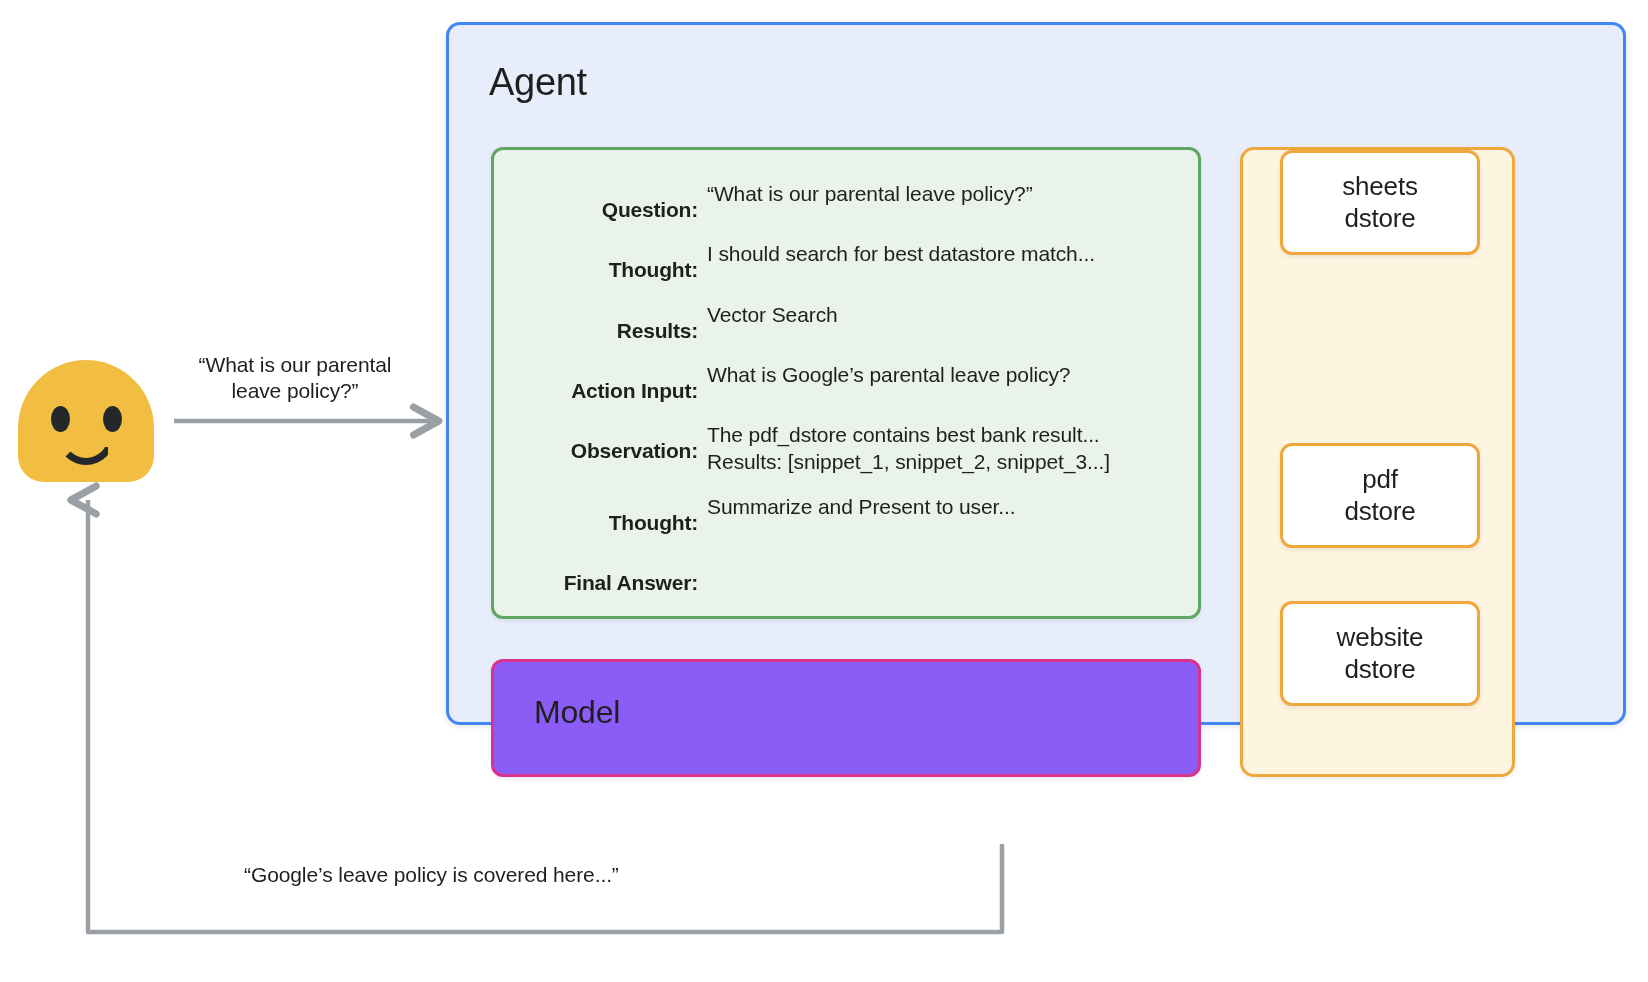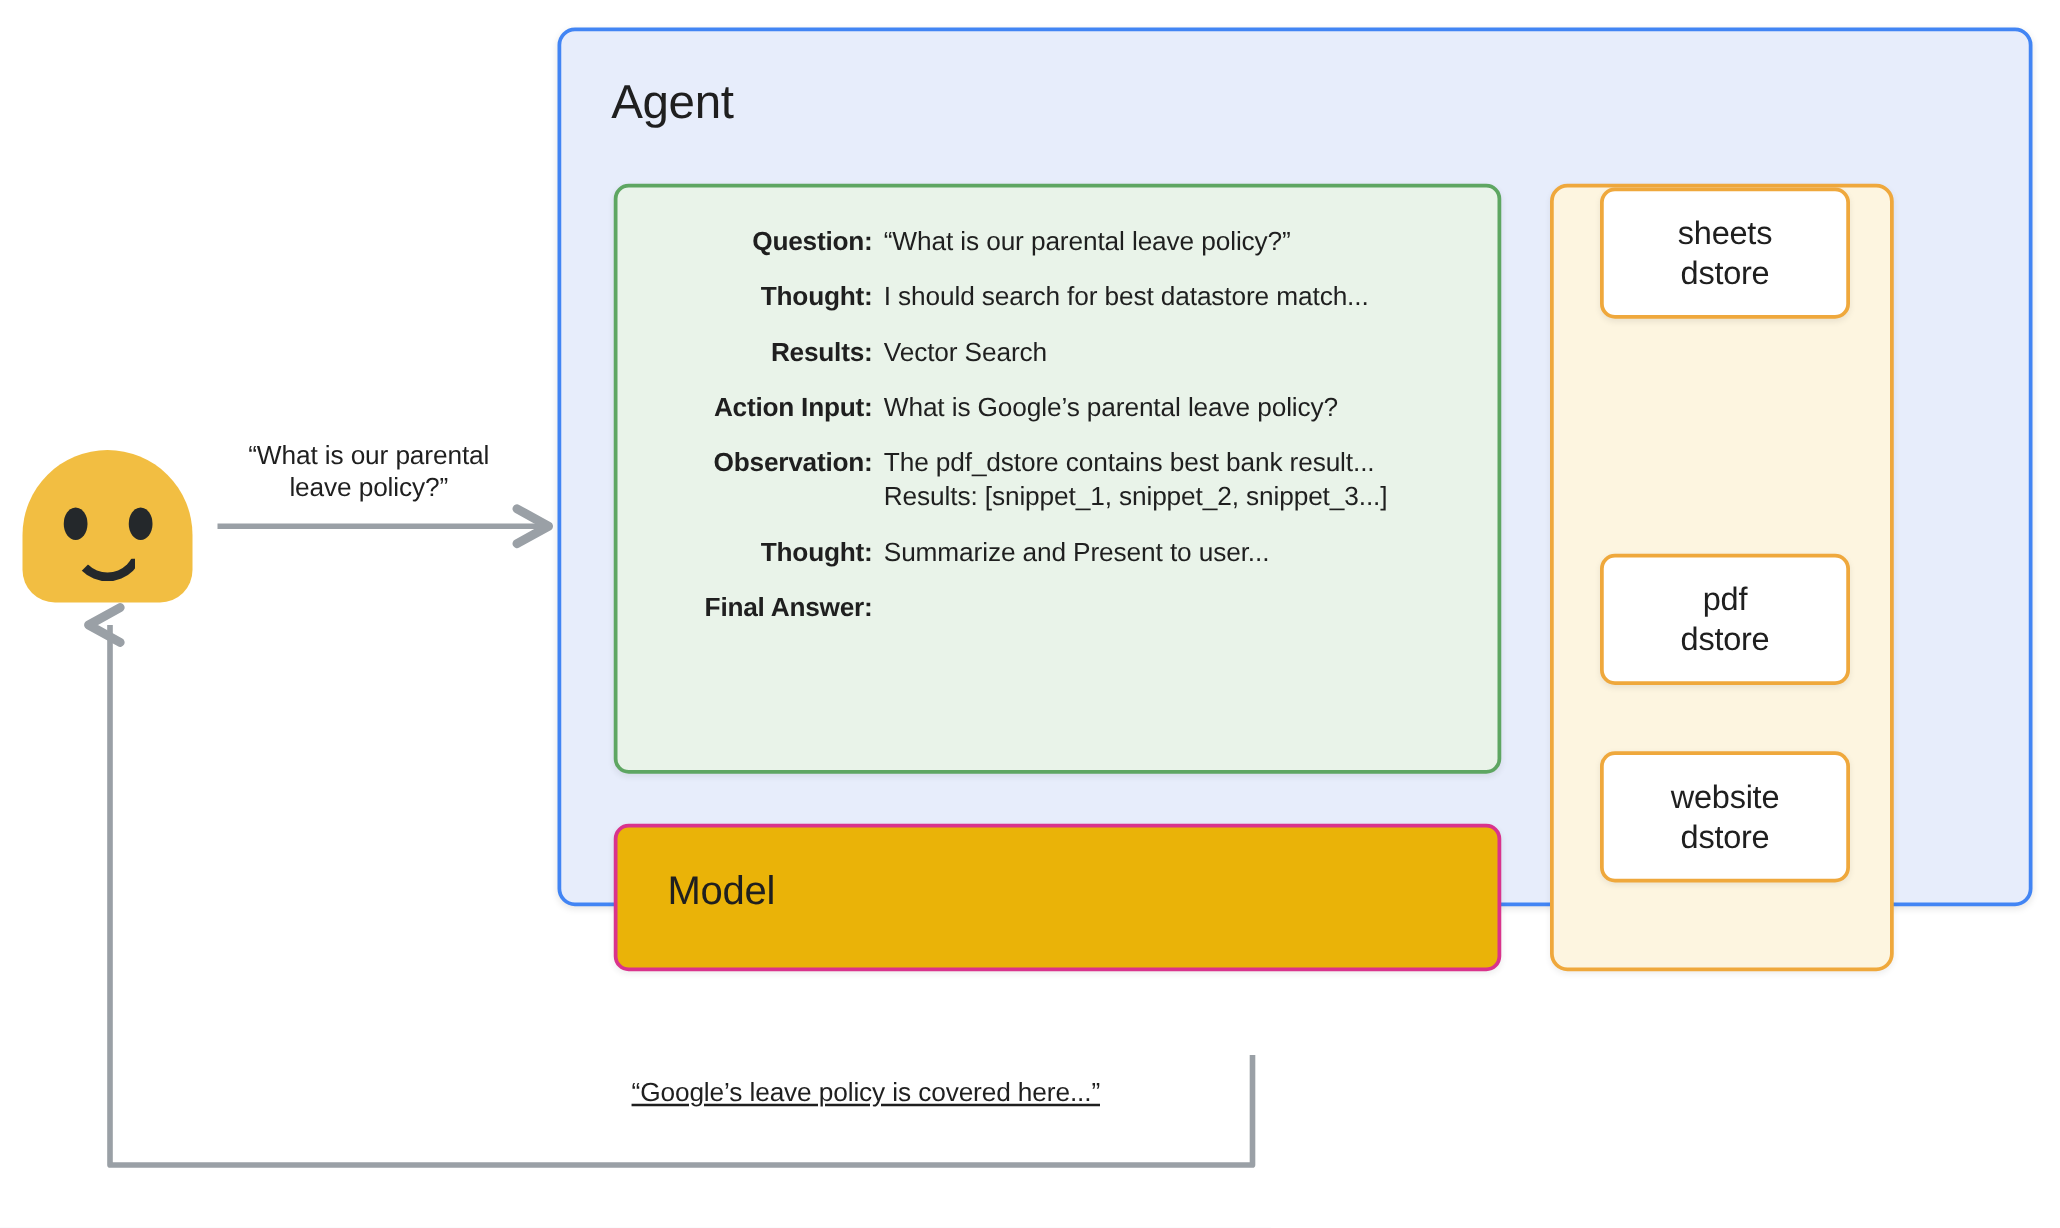--- a/index.html
+++ b/index.html
@@ -77,25 +77,24 @@
     letter-spacing: -0.1px;
     text-align: center;
     white-space: pre-line;
   }
   #q-label {
     left: 170px;
     top: 352px;
     width: 250px;
   }
   #a-label {
-    left: 260px;
+    left: 244px;
     top: 862px;
     width: 620px;
-    text-align: right;
-    text-decoration: underline;
+    text-align: left;
   }
 
   
   #agent-box {
     position: absolute;
     left: 446px;
     top: 22px;
     width: 1180px;
     height: 703px;
     background: #E7EDFB;
@@ -134,38 +133,39 @@
   }
   .trace-label {
     flex: 0 0 204px;
     text-align: right;
     font-weight: bold;
     font-size: 21px;
     color: #1f1f1f;
     padding-right: 9px;
     letter-spacing: -0.2px;
     line-height: 1.3;
+    margin-top: 16px;
   }
   .trace-value {
     flex: 1 1 auto;
     font-size: 21px;
     color: #1f1f1f;
     letter-spacing: -0.1px;
     line-height: 1.3;
     white-space: pre-line;
   }
 
   
   #model-box {
     position: absolute;
     left: 42px;
     top: 634px;
     width: 710px;
     height: 118px;
-    background: #eab308;
+    background: #8b5cf6;
     border: 3px solid #D9338C;
     border-radius: 12px;
     box-sizing: border-box;
     box-shadow: 0 2px 5px rgba(0,0,0,0.07);
   }
   #model-title {
     position: absolute;
     left: 40px;
     top: 32px;
     font-size: 32px;

